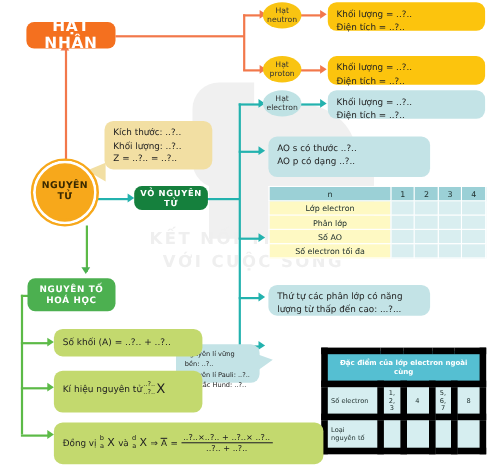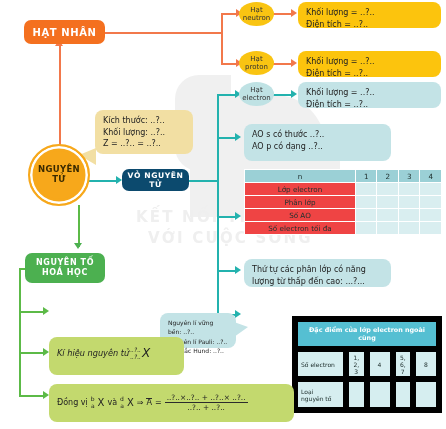--- a/index.html
+++ b/index.html
@@ -38,21 +38,21 @@
 
   
   .node{position:absolute;z-index:5;box-sizing:border-box;}
 
   .pill{
     border-radius:7px;color:#fff;font-weight:bold;
     display:flex;align-items:center;justify-content:center;text-align:center;
     letter-spacing:.6px;
   }
   .pill.orange{background:#f4701f;}
-  .pill.teal{background:#0c4a6e;}
+  .pill.teal{background:#15803d;}
   .pill.green{background:#4cb050;}
 
   .circle{
     border-radius:50%;background:#f7a81b;border:2.5px solid #f7a81b;
     box-shadow:0 0 0 2.5px #fff inset, 0 0 0 5px #f7a81b inset;
     display:flex;align-items:center;justify-content:center;
     color:#3a2a00;font-weight:bold;text-align:center;line-height:1.15;
     font-size:8.5px;letter-spacing:.3px;
   }
 
@@ -71,21 +71,21 @@
   .box.callout{background:#f2dfa3;}
   .box.callout2{background:#c3e3e6;}
 
   .tip{position:absolute;width:0;height:0;z-index:4;}
 
   
   table.t{border-collapse:collapse;font-size:7.2px;color:#20312f;}
   table.t td{border:1px solid #ffffff;padding:1.5px 2px;text-align:center;
              background:#c3e3e6;}
   table.t td.hdr{background:#9bd0d6;font-weight:normal;}
-  table.t td.lbl{background:#ef4444;}
+  table.t td.lbl{background:#fef9c3;}
   table.t td.blank{background:#d9eef0;}
 
   table.t2{border-collapse:collapse;font-size:6px;color:#20312f;width:100%;}
   table.t2 td{border:6px solid #000000;padding:1.5px 2px;background:#d6eef0;text-align:center;}
   table.t2 td.title{background:#55bfd2;color:#fff;font-weight:bold;font-size:6.4px;padding:4px 2px;}
   table.t2 td.lft{text-align:left;padding-left:3px;background:#d6eef0;}
 
   .frac{display:inline-block;text-align:center;vertical-align:middle;font-size:7.4px;line-height:1.25;}
   .frac .num{border-bottom:1px solid #2c2c2c;padding:0 2px;display:block;}
   .frac .den{display:block;padding:0 2px;}
@@ -149,21 +149,21 @@
   <div class="ln v gr" style="left:19px;top:268px;height:127px;"></div>
   <div class="ln h gr" style="left:19px;top:268px;width:46px;"></div>
 
   <div class="ln h gr" style="left:19px;top:311px;width:26px;"></div>
   <div class="arw gr-a" style="left:43px;top:307px;"></div>
   <div class="ln h gr" style="left:19px;top:352px;width:26px;"></div>
   <div class="arw gr-a" style="left:43px;top:348px;"></div>
   <div class="ln h gr" style="left:19px;top:395px;width:26px;"></div>
   <div class="arw gr-a" style="left:43px;top:391px;"></div>
 
-  <div class="node pill orange" style="left:24px;top:20px;width:81px;height:24px;font-size:10px;">
+  <div class="node pill orange" style="left:24px;top:20px;width:81px;height:24px;font-size:14px;">
     <span>HẠT NHÂN</span>
   </div>
 
   <div class="node circle" style="left:28px;top:144px;width:62px;height:62px;">
     <div>
       <div>NGUYÊN</div>
       <div>TỬ</div>
     </div>
   </div>
 
@@ -292,23 +292,26 @@
         <div>nguyên tố</div>
       </td>
       <td></td>
       <td></td>
       <td></td>
       <td></td>
     </tr>
   </tbody>
     </table>
 
+  <div class="node box green" style="left:49px;top:299px;width:135px;height:25px;padding-top:7px;font-size:8.2px;">
+    <div>Số khối (A) = ..?.. + ..?..</div>
+  </div>
 
   <div class="node box green" style="left:49px;top:337px;width:135px;height:38px;font-size:8.2px;">
-    <div style="display:flex;align-items:center;gap:1px;padding-top:3px;font-style:italic;">
+    <div style="display:flex;align-items:center;gap:1px;padding-top:3px;">
       <span>Kí hiệu nguyên tử</span>
       <span class="iso">
         <span style="display:block;">..?..</span>
         <span style="display:block;">..?..</span>
       </span>
       <span class="big">X</span>
     </div>
   </div>
 
   <div class="node box green" style="left:49px;top:384px;width:245px;height:38px;font-size:8px;">

